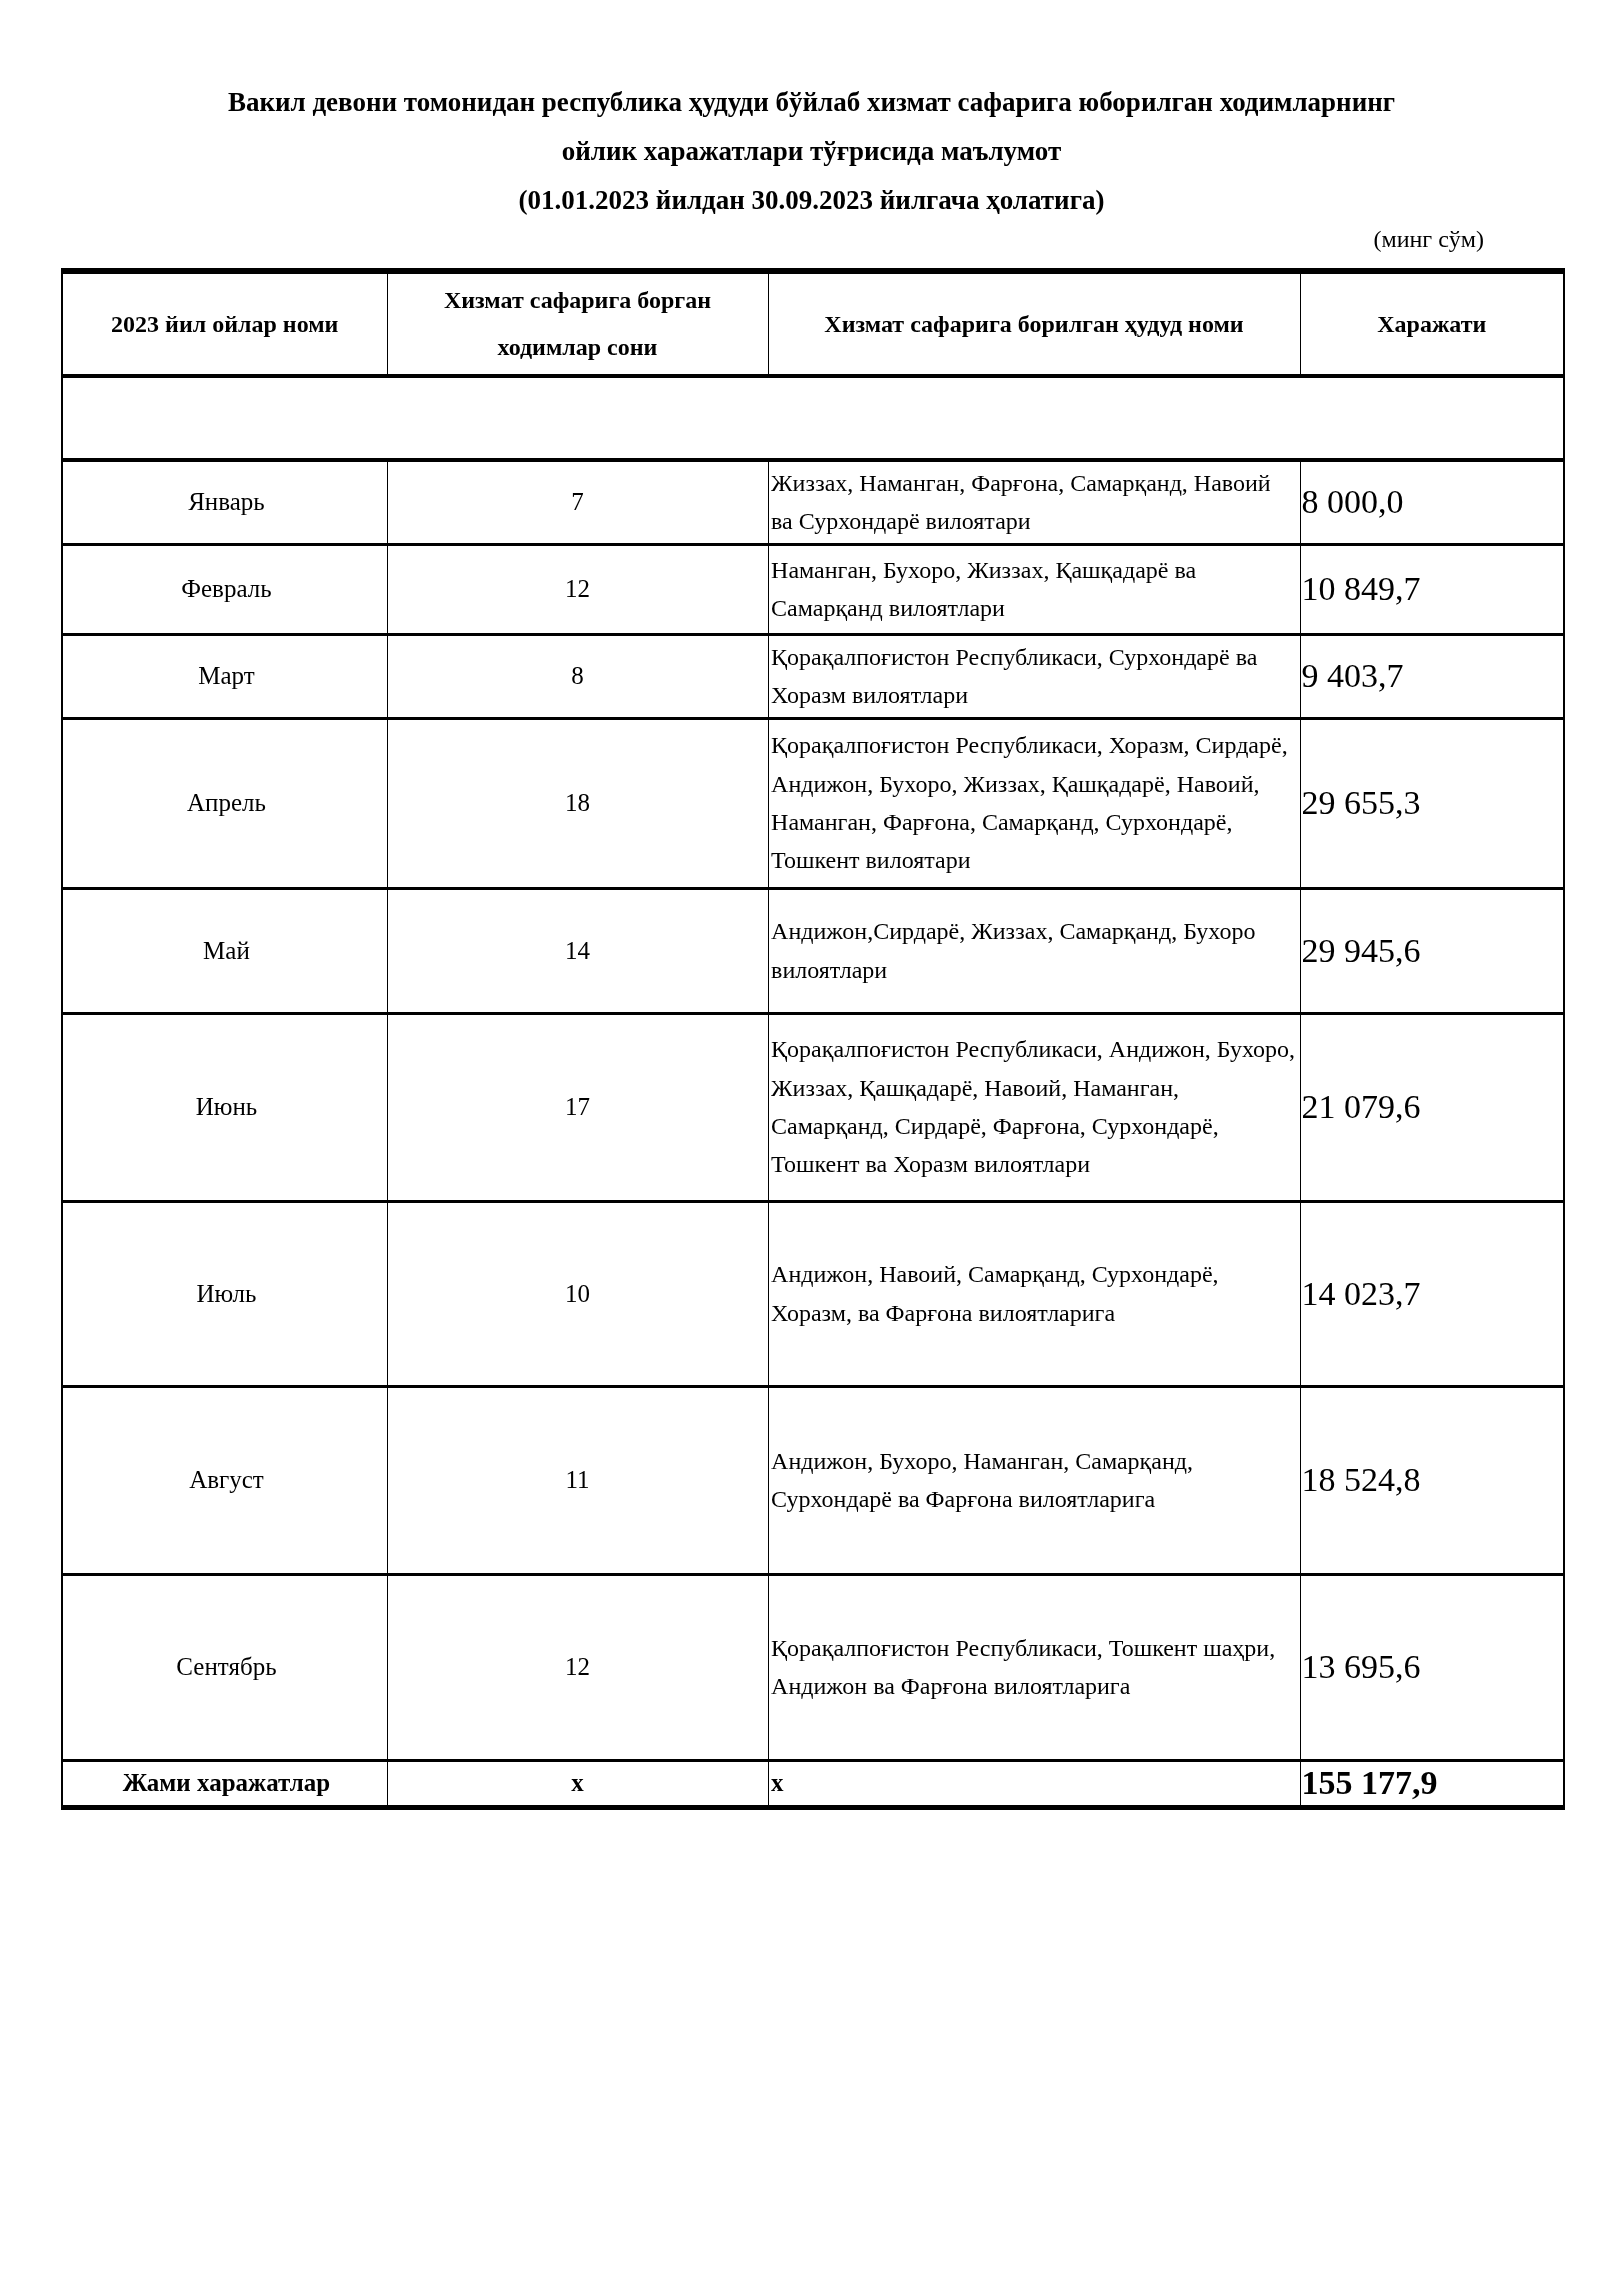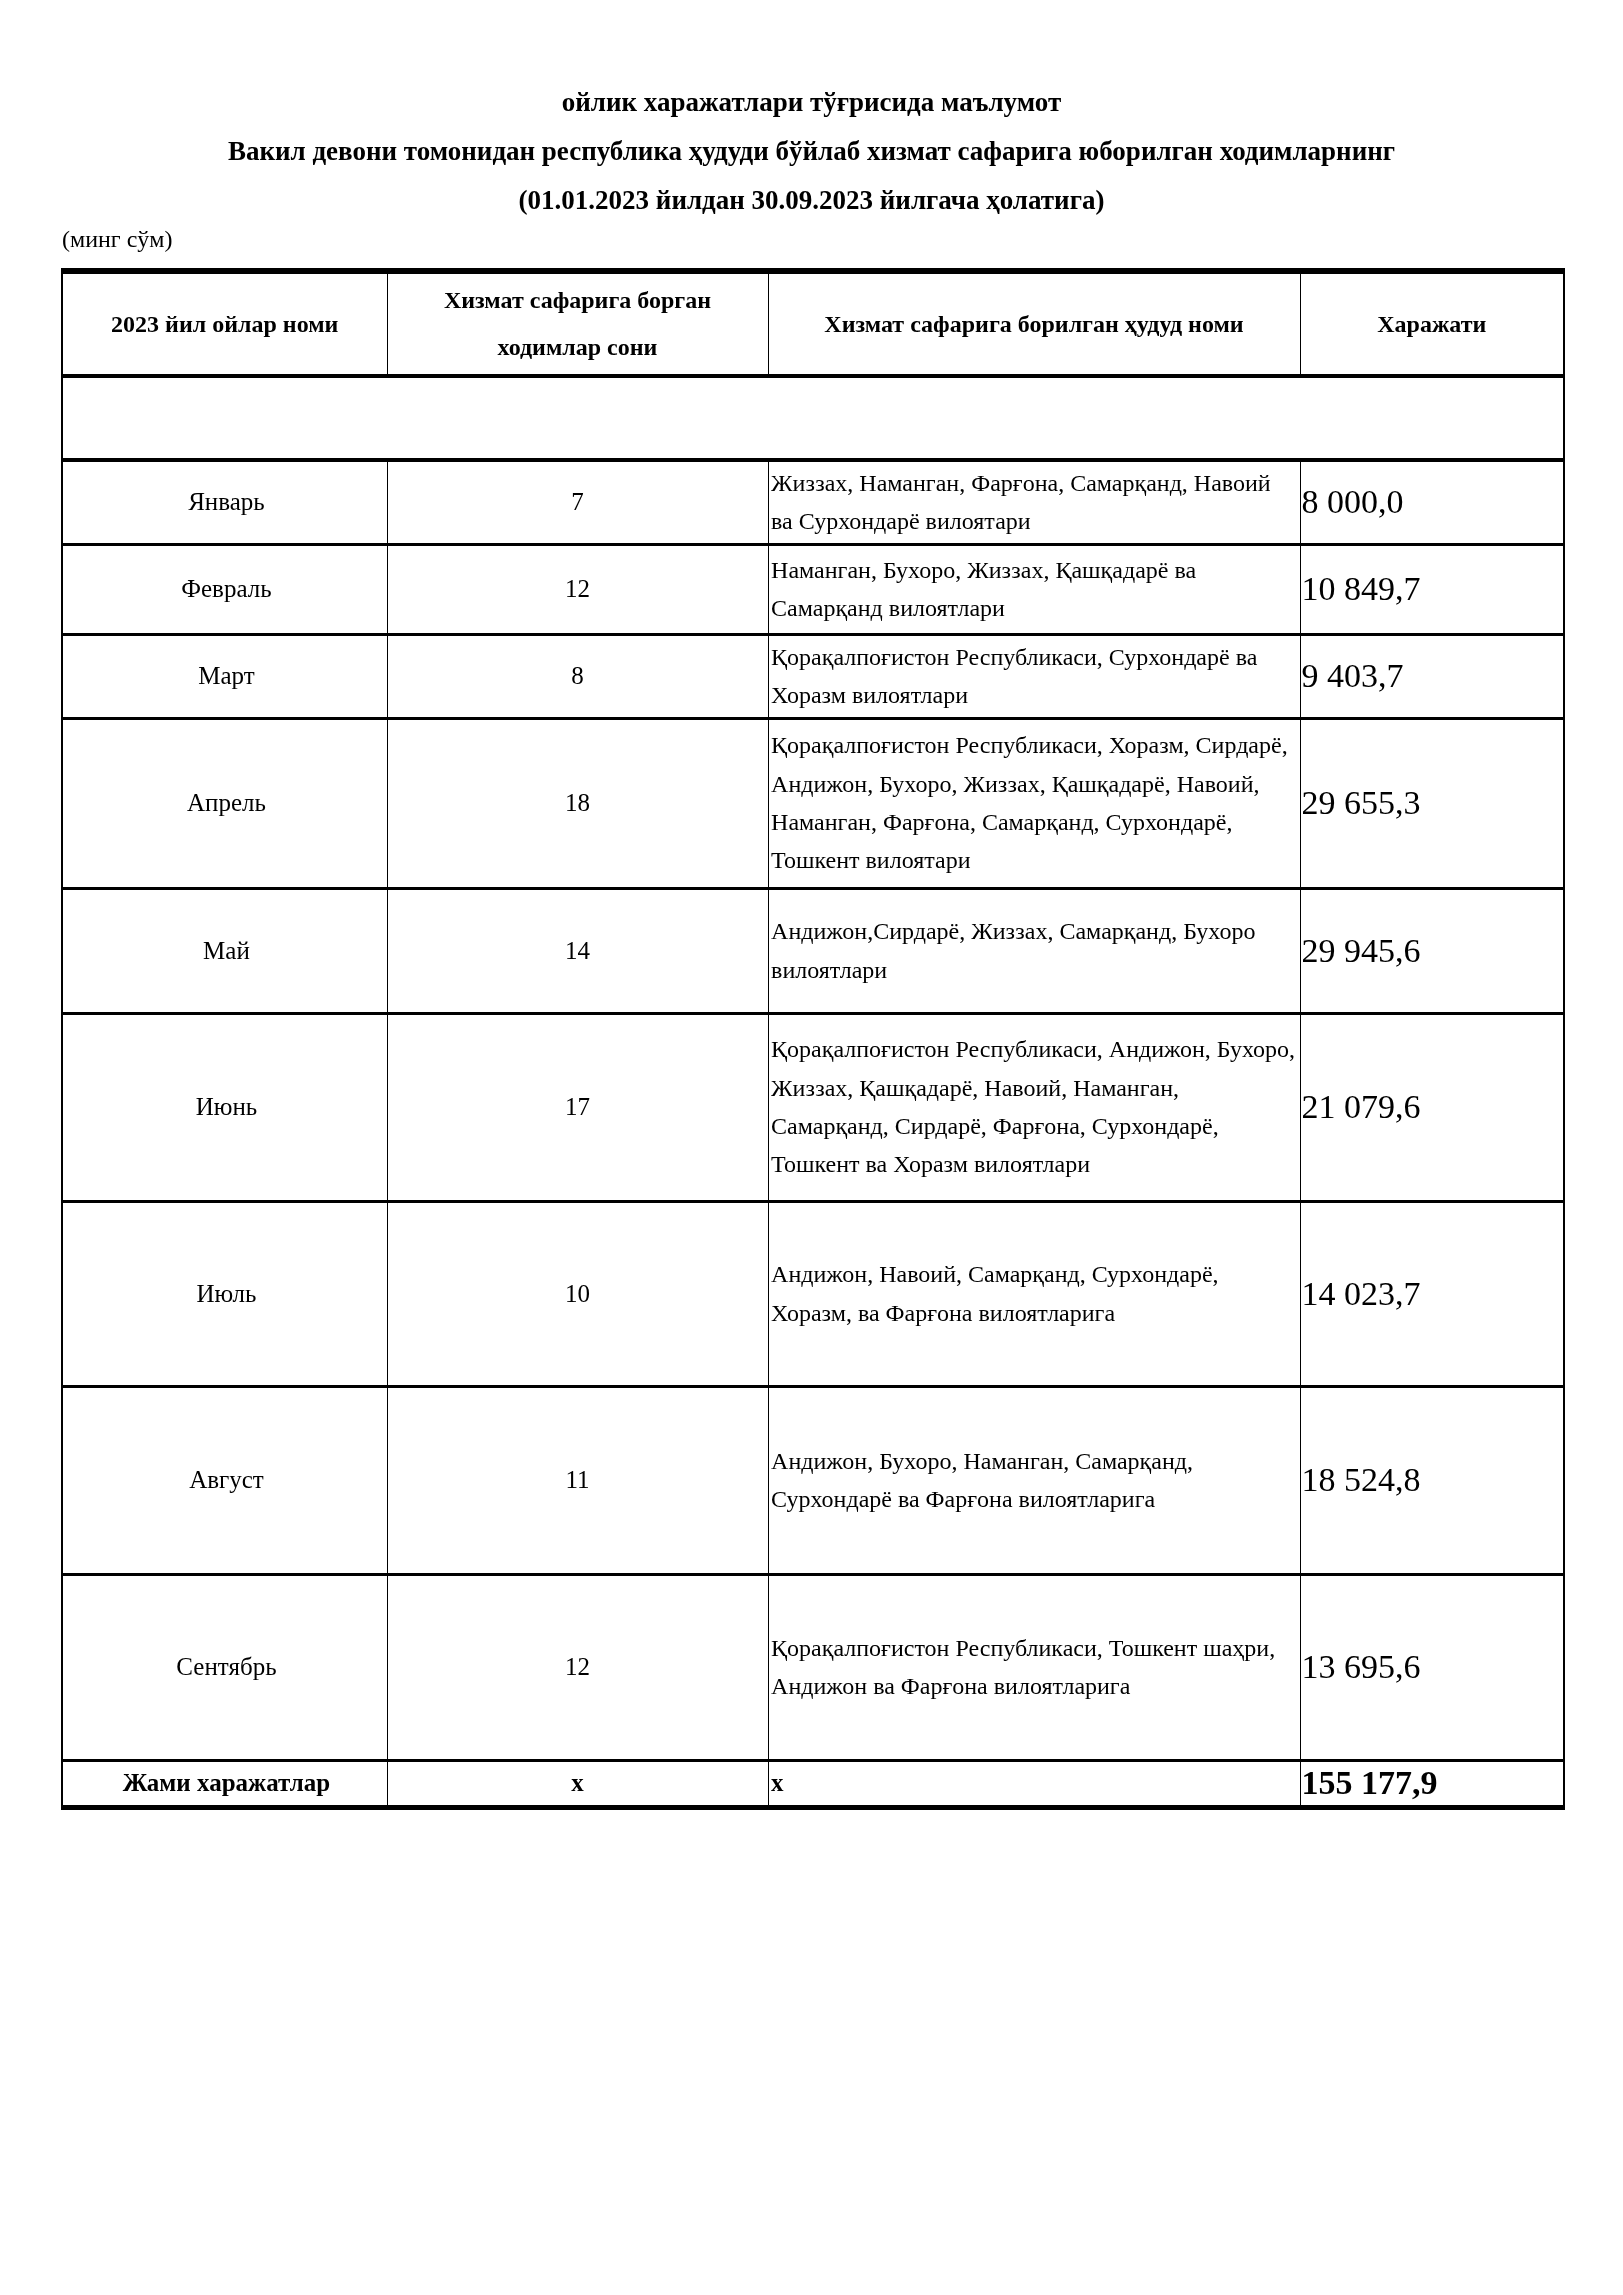--- a/index.html
+++ b/index.html
@@ -22,20 +22,21 @@
     text-align: center;
     font-weight: bold;
     font-size: 27px;
     line-height: 49px;
   }
   .unit-note {
     position: absolute;
     top: 226px;
     left: 62px;
     width: 1422px;
+    text-align: right;
     font-size: 24px;
   }
   table.main-table {
     position: absolute;
     top: 268px;
     left: 61px;
     width: 1501px;
     border-collapse: collapse;
     table-layout: fixed;
     border: 2.6px solid #000;
@@ -103,22 +104,22 @@
   tr.total-row td {
     font-weight: bold;
   }
   tr.total-row td.month-cell { font-size: 25px; }
   tr.total-row td.regions-cell { font-size: 25px; }
 </style>
 </head>
 <body>
 
 <div class="page-title">
+  <div>Вакил девони томонидан республика ҳудуди бўйлаб хизмат сафарига юборилган ходимларнинг</div>
   <div>ойлик харажатлари тўғрисида маълумот</div>
-  <div>Вакил девони томонидан республика ҳудуди бўйлаб хизмат сафарига юборилган ходимларнинг</div>
   <div>(01.01.2023 йилдан 30.09.2023 йилгача  ҳолатига)</div>
 </div>
 
 <div class="unit-note">(минг сўм)</div>
 
 <table class="main-table">
   <colgroup>
     <col class="c1">
       <col class="c2">
       <col class="c3">

